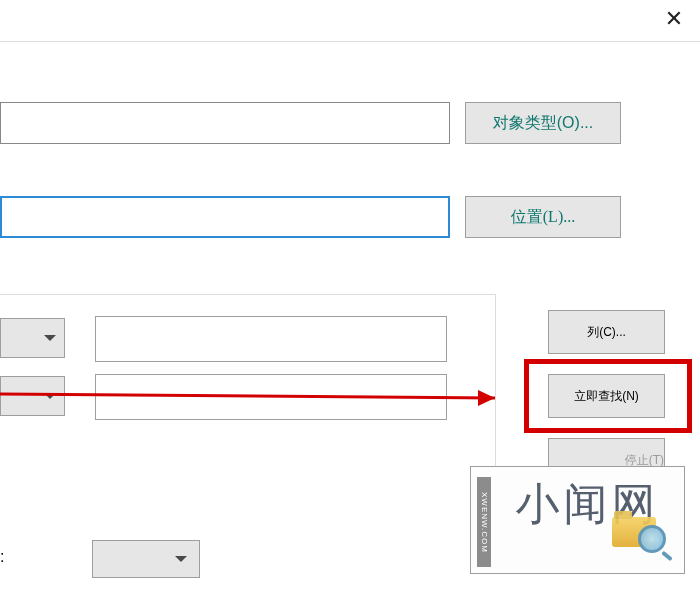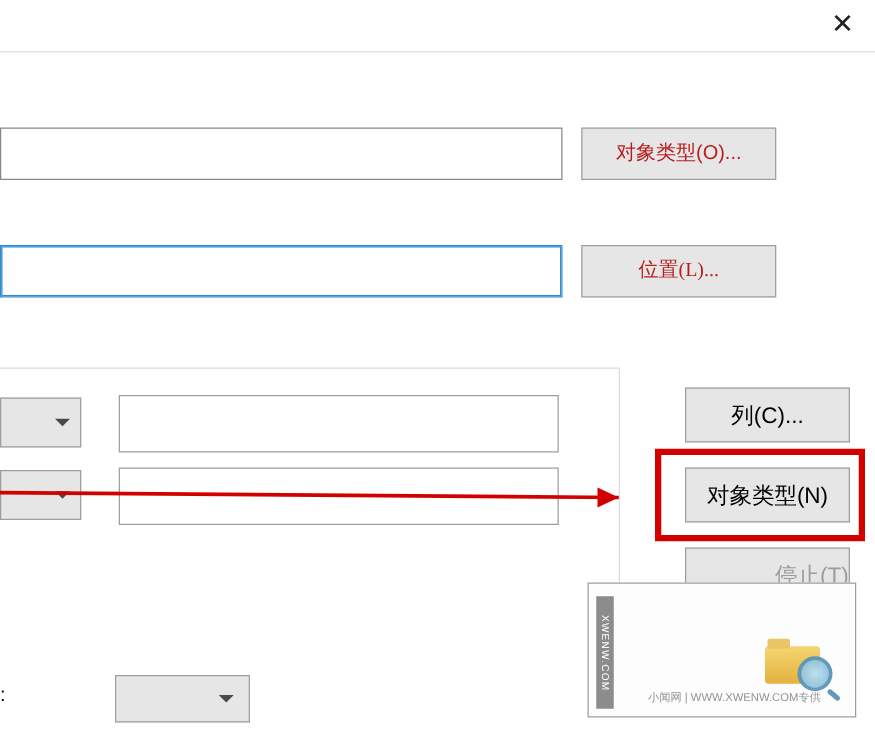--- a/index.html
+++ b/index.html
@@ -51,21 +51,21 @@
     position: absolute;
     left: 465px;
     width: 156px;
     height: 42px;
     background: #e6e6e6;
     border: 1px solid #9e9e9e;
     box-sizing: border-box;
     text-align: center;
     line-height: 40px;
     font-size: 16px;
-    color: #b91c1c;
+    color: #0f766e;
     cursor: pointer;
   }
   .mid-panel {
     position: absolute;
     left: 0;
     top: 294px;
     width: 495px;
     height: 280px;
     background: #fff;
     border-right: 1px solid #dcdcdc;
@@ -100,28 +100,28 @@
     left: 95px;
     width: 352px;
     height: 46px;
     background: #fff;
     border: 1px solid #9e9e9e;
     box-sizing: border-box;
   }
   .side-btn {
     position: absolute;
     left: 548px;
-    width: 132px;
+    width: 117px;
     height: 44px;
     background: #e6e6e6;
     border: 1px solid #9e9e9e;
     box-sizing: border-box;
     text-align: center;
     line-height: 42px;
-    font-size: 18px;
+    font-size: 12px;
     color: #000;
     cursor: pointer;
   }
   .side-btn.disabled {
     color: #9b9b9b;
     cursor: default;
     text-align: right;
   }
   .highlight-box {
     position: absolute;
@@ -267,33 +267,33 @@
   </div>
   <div class="mid-input" style="top:22px;"></div>
 
   <div class="combo" style="left:0px; top:82px;">
     <div class="chev"></div>
   </div>
   <div class="mid-input" style="top:80px;"></div>
 </div>
 
 <div class="side-btn" style="top:310px;">列(C)...</div>
-<div class="side-btn" style="top:374px;">对象类型(N)</div>
+<div class="side-btn" style="top:374px;">立即查找(N)</div>
 <div class="side-btn disabled" style="top:438px;">停止(T)</div>
 
 <div class="highlight-box"></div>
 
 <svg class="arrow" style="left:0px; top:370px;" width="530" height="40">
   <line x1="0" y1="24" x2="495" y2="28" stroke="#d30000" stroke-width="3"></line>
   <polygon points="495,28 478,20 478,36" fill="#d30000"></polygon>
 </svg>
 
 <div class="colon">:</div>
 <div class="small-combo">
   <div class="chev"></div>
 </div>
 
 <div class="watermark">
   <div class="vbar">XWENW.COM</div>
+  <div class="big">小闻网</div>
   <div class="folder"></div>
   <div class="lens"></div>
-  <div class="sub">小闻网 | WWW.XWENW.COM专供</div>
 </div>
 
 </body></html>

